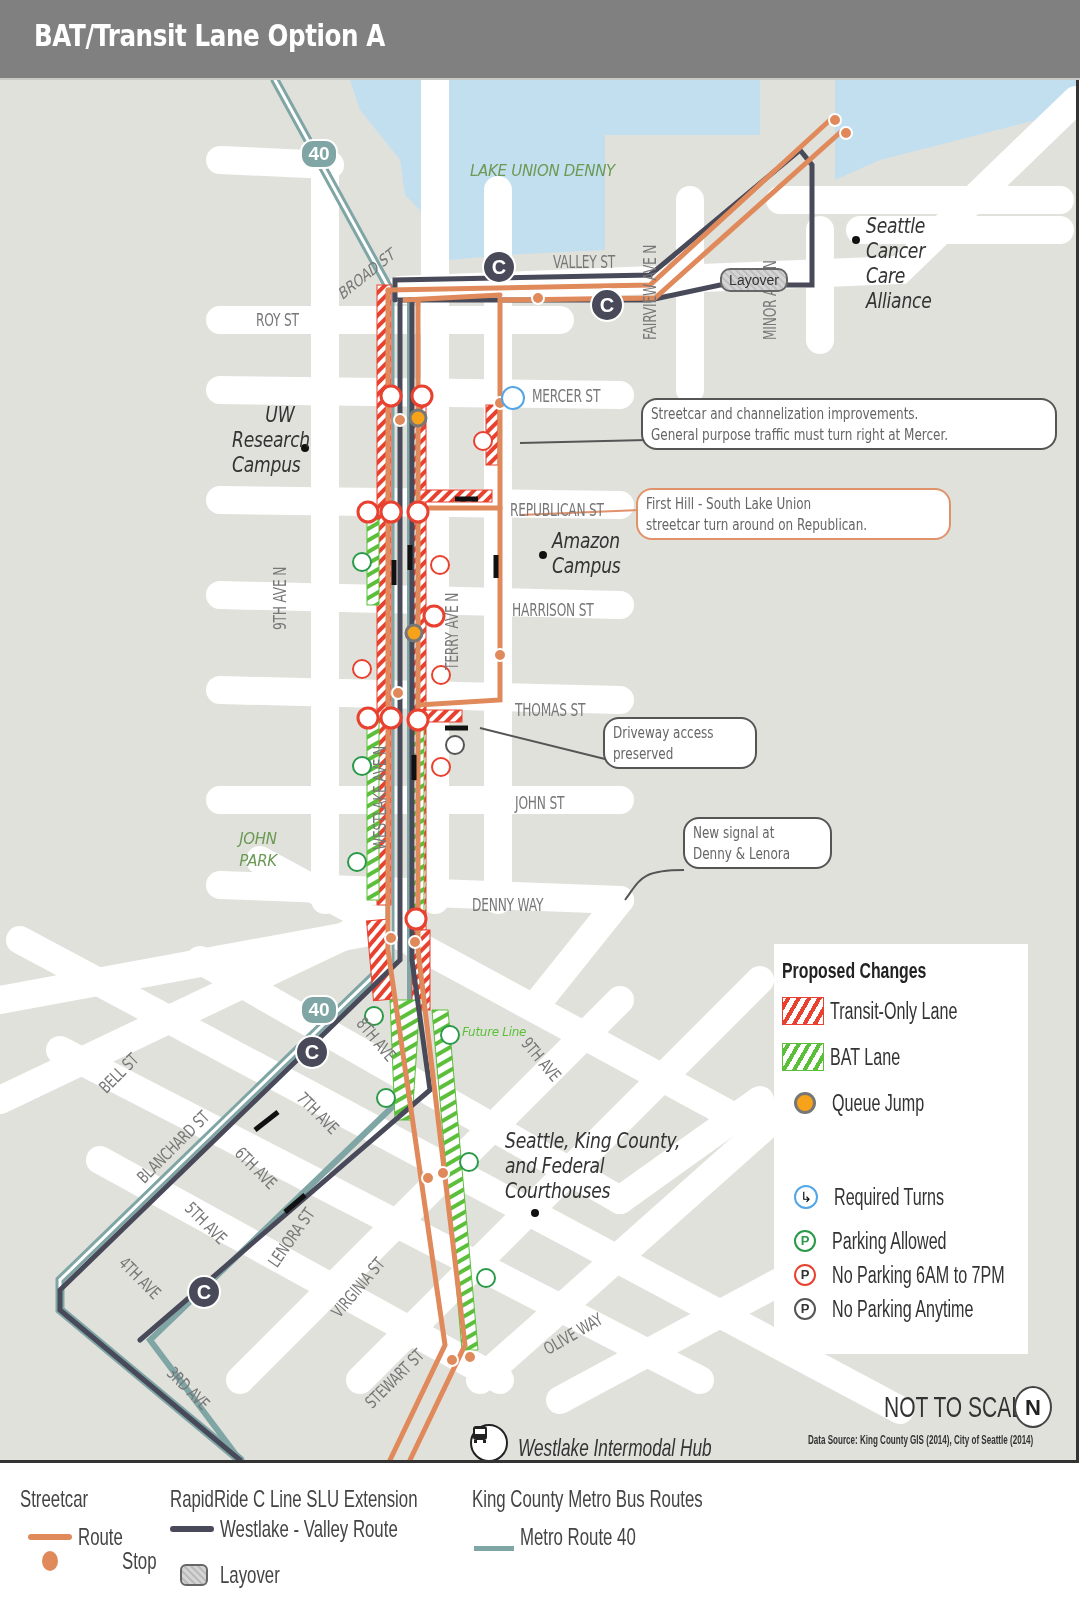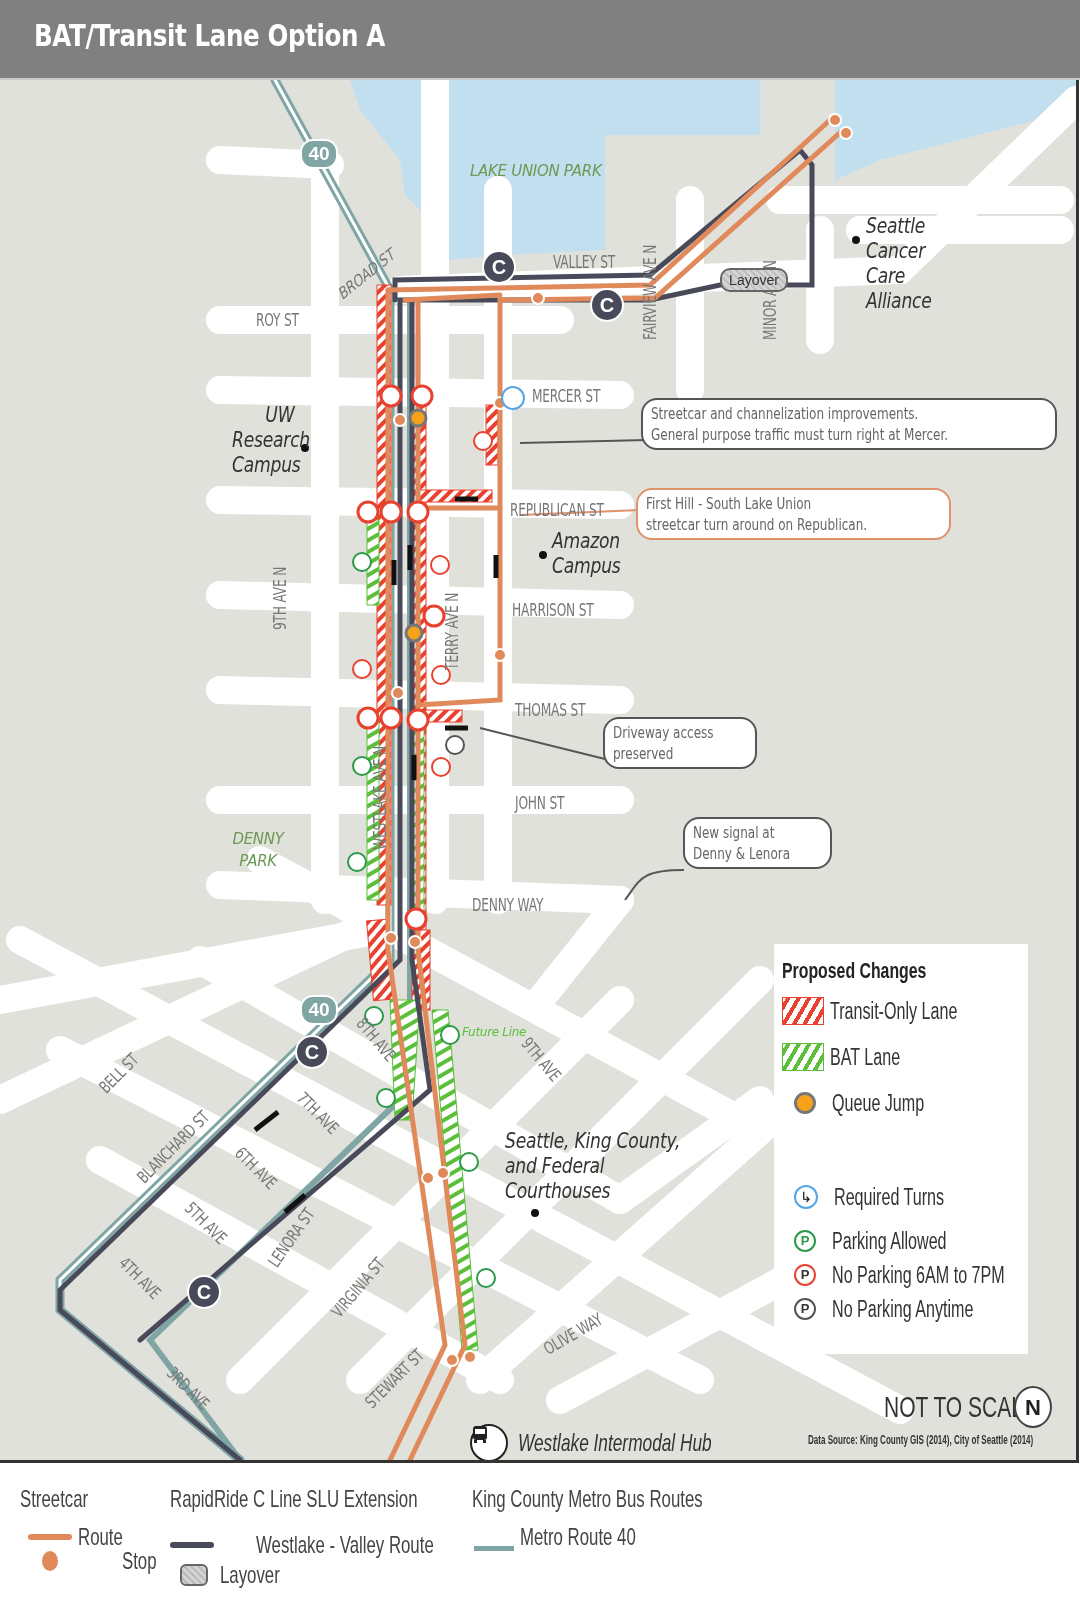--- a/index.html
+++ b/index.html
@@ -15,21 +15,21 @@
   .callout{position:absolute;background:#fff;border:2px solid #555;border-radius:16px;color:#666;font-size:16px;line-height:21px;padding:3px 8px;font-family:"DejaVu Sans",sans-serif;white-space:nowrap;}
   .callout .t{display:inline-block;transform:scaleX(0.75);transform-origin:left;}
   .callout.orange{border-color:#e0926a;}
   .legend{position:absolute;left:774px;top:864px;width:254px;height:410px;background:#fff;}
   .legend .h{position:absolute;left:8px;top:14px;font-size:22px;font-weight:bold;color:#222;transform:scaleX(0.72);transform-origin:left;white-space:nowrap;}
   .legend .row{position:absolute;left:8px;height:30px;display:flex;align-items:center;}
   .legend .row .txt{font-size:23px;color:#333;transform:scaleX(0.7);transform-origin:left;white-space:nowrap;margin-left:6px;}
   .nts{position:absolute;left:884px;top:1310px;font-size:30px;color:#333;transform:scaleX(0.7);transform-origin:left;white-space:nowrap;}
   .north{position:absolute;left:1014px;top:1306px;width:34px;height:38px;border:2px solid #444;border-radius:50%;background:#fff;text-align:center;font-weight:bold;font-size:22px;line-height:40px;color:#222;}
   .src{position:absolute;left:808px;top:1352px;font-size:13px;color:#333;font-weight:bold;transform:scaleX(0.62);transform-origin:left;white-space:nowrap;}
-  .hub{position:absolute;left:470px;top:1344px;display:flex;align-items:center;}
+  .hub{position:absolute;left:470px;top:1344px;display:flex;align-items:flex-end;}
   .hub .ic{width:34px;height:34px;border:2px solid #222;border-radius:50%;background:#fff;display:flex;align-items:center;justify-content:center;}
   .hub .txt{margin-left:10px;font-size:24px;font-style:italic;color:#333;transform:scaleX(0.72);transform-origin:left;white-space:nowrap;}
   .footer{position:absolute;left:0;top:1463px;width:1080px;height:135px;background:#fff;}
   .fh{position:absolute;font-size:24px;color:#444;transform:scaleX(0.7);transform-origin:left;white-space:nowrap;}
   .fi{position:absolute;display:flex;align-items:center;}
   .fi .txt{font-size:24px;color:#444;transform:scaleX(0.7);transform-origin:left;white-space:nowrap;margin-left:6px;}
   .badge{position:absolute;width:30px;height:30px;border-radius:50%;background:#484a5a;color:#fff;font-weight:bold;font-size:20px;text-align:center;line-height:30px;border:2px solid #fff;}
   .rbadge{position:absolute;width:34px;height:26px;border-radius:13px;background:#7fa5a5;color:#fff;font-weight:bold;font-size:19px;text-align:center;line-height:26px;border:2px solid #fff;}
   .layover{position:absolute;left:720px;top:188px;width:64px;height:20px;border-radius:10px;background:repeating-linear-gradient(45deg,#d4d4d4 0 3px,#c0c0c0 3px 5px);border:2px solid #666;text-align:center;font-size:14px;line-height:20px;color:#333;}
 </style>
@@ -220,22 +220,22 @@
   <span class="lbl cond" style="left:188px;top:1115px;transform:rotate(45deg) scaleX(0.72);">5TH AVE</span>
   <span class="lbl cond" style="left:122px;top:1170px;transform:rotate(45deg) scaleX(0.72);">4TH AVE</span>
   <span class="lbl cond" style="left:170px;top:1280px;transform:rotate(45deg) scaleX(0.72);">3RD AVE</span>
   <span class="lbl cond" style="left:360px;top:930px;transform:rotate(50deg) scaleX(0.72);">8TH AVE</span>
   <span class="lbl cond" style="left:525px;top:950px;transform:rotate(50deg) scaleX(0.72);">9TH AVE</span>
   <span class="lbl cond" style="left:272px;top:1175px;transform:rotate(-55deg) scaleX(0.72);">LENORA ST</span>
   <span class="lbl cond" style="left:335px;top:1225px;transform:rotate(-50deg) scaleX(0.72);">VIRGINIA ST</span>
   <span class="lbl cond" style="left:545px;top:1260px;transform:rotate(-30deg) scaleX(0.72);">OLIVE WAY</span>
   <span class="lbl cond" style="left:368px;top:1315px;transform:rotate(-45deg) scaleX(0.72);">STEWART ST</span>
 
-  <div class="lbl park" style="left:470px;top:80px;width:100px;">LAKE UNION PARK</div>
-  <div class="lbl park" style="left:228px;top:748px;width:60px;white-space:normal;">DENNY PARK</div>
+  <div class="lbl park" style="left:470px;top:80px;width:100px;">LAKE UNION DENNY</div>
+  <div class="lbl park" style="left:228px;top:748px;width:60px;white-space:normal;">JOHN PARK</div>
   <span class="lbl" style="left:462px;top:945px;color:#5bbf3a;font-size:12px;font-style:italic;">Future Line</span>
 
   <div class="lbl poi" style="left:866px;top:133px;width:130px;white-space:normal;transform:scaleX(0.78);">Seattle Cancer Care Alliance</div>
   <div class="lbl poi" style="left:232px;top:322px;width:80px;white-space:normal;text-align:right;transform:scaleX(0.78);">UW Research Campus</div>
   <div class="lbl poi" style="left:552px;top:448px;width:90px;white-space:normal;transform:scaleX(0.78);">Amazon Campus</div>
   <div class="lbl poi" style="left:505px;top:1048px;width:250px;white-space:normal;transform:scaleX(0.78);">Seattle, King County, and Federal Courthouses</div>
 
   <div class="rbadge" style="left:300px;top:59px;">40</div>
   <div class="rbadge" style="left:300px;top:915px;">40</div>
   <div class="badge" style="left:482px;top:170px;">C</div>
@@ -313,21 +313,21 @@
   <div class="fh" style="left:20px;top:22px;">Streetcar</div>
   <div class="fi" style="left:28px;top:60px;">
     <span style="display:inline-block;width:44px;height:6px;background:#e08a5c;border-radius:3px;"></span>
     <span class="txt">Route</span>
   </div>
   <div class="fi" style="left:42px;top:84px;gap:46px;">
     <span style="display:inline-block;width:16px;height:20px;background:#e08a5c;border-radius:50%;"></span>
     <span class="txt" style="margin-left:18px;">Stop</span>
   </div>
   <div class="fh" style="left:170px;top:22px;">RapidRide C Line SLU Extension</div>
-  <div class="fi" style="left:170px;top:68px;gap:36px;">
+  <div class="fi" style="left:170px;top:52px;">
     <span style="display:inline-block;width:44px;height:6px;background:#484a5a;border-radius:3px;"></span>
     <span class="txt">Westlake - Valley Route</span>
   </div>
   <div class="fi" style="left:180px;top:98px;">
     <span style="display:inline-block;width:24px;height:18px;border-radius:6px;border:2px solid #666;background:repeating-linear-gradient(45deg,#d4d4d4 0 3px,#bbb 3px 5px);"></span>
     <span class="txt" style="margin-left:12px;">Layover</span>
   </div>
   <div class="fh" style="left:472px;top:22px;">King County Metro Bus Routes</div>
   <div class="fi" style="left:474px;top:60px;align-items:flex-end;">
     <span style="display:inline-block;width:40px;height:5px;background:#7fa5a5;"></span>

